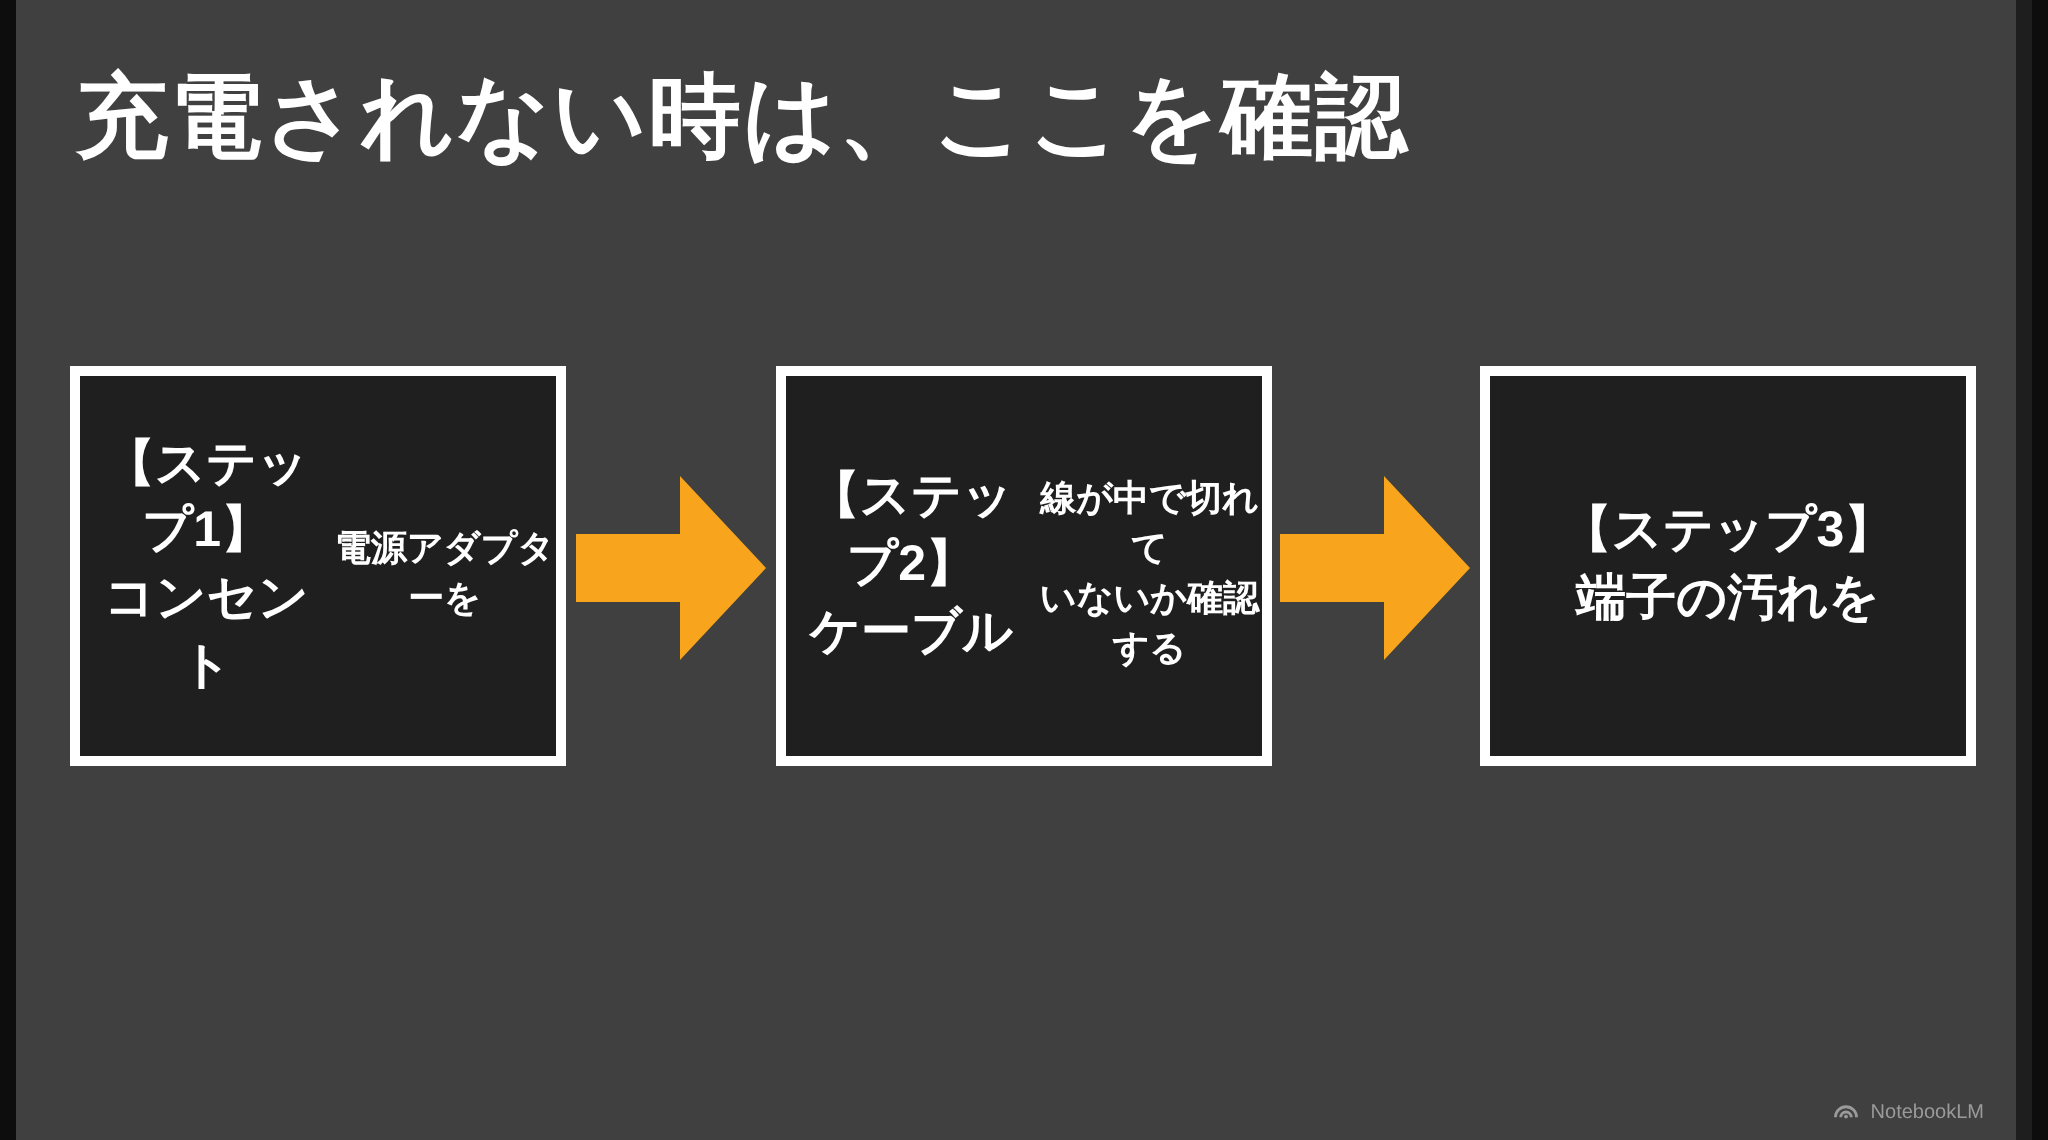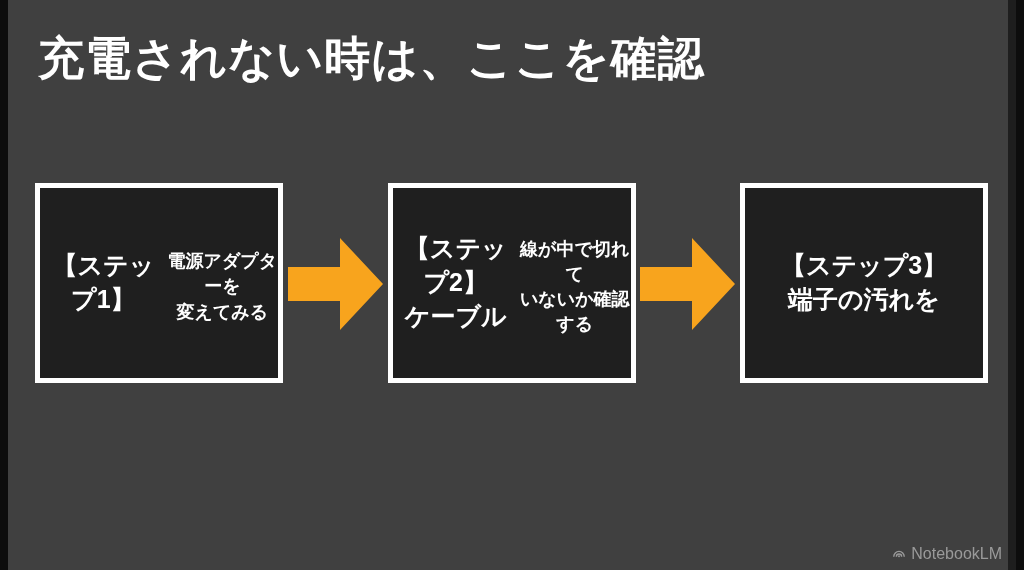--- a/index.html
+++ b/index.html
@@ -80,27 +80,27 @@
     line-height: 1.4;
   }
   .step-body span { display: block; }
   .arrow {
     flex: 0 0 auto;
     width: 95px;
     height: 95px;
   }
   .watermark {
     position: absolute;
-    right: 14px;
+    right: 24px;
     bottom: 7px;
     display: flex;
     align-items: center;
     gap: 5px;
     color: #9a9a9a;
-    font-size: 16px;
+    font-size: 10px;
     font-weight: 400;
   }
   .wm-icon {
     width: 14px;
     height: 14px;
     display: inline-block;
   }
 </style>
 </head>
 <body>
@@ -108,24 +108,24 @@
 <div class="stage" style="background: rgb(13, 13, 13);">
   <div class="slide" style="background: #404040; text-decoration: underline;">
 
     <div class="title">充電されない時は、ここを確認</div>
 
     <div class="flow-row">
 
       <div class="step-box">
         <div class="step-head">
           <span>【ステップ1】</span>
+          <span>コンセント</span>
         </div>
         <div class="step-body">
           <span>電源アダプターを</span>
-          <span>変えてみる</span>
         </div>
       </div>
 
       <svg class="arrow" viewBox="0 0 95 95" xmlns="http://www.w3.org/2000/svg">
         <polygon points="0,31 52,31 52,2 95,48 52,94 52,65 0,65" fill="#F8A41D"></polygon>
       </svg>
 
       <div class="step-box">
         <div class="step-head">
           <span>【ステップ2】</span>

